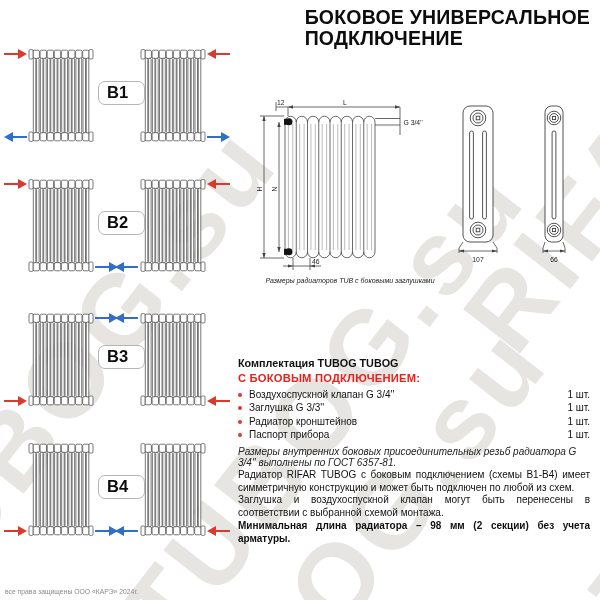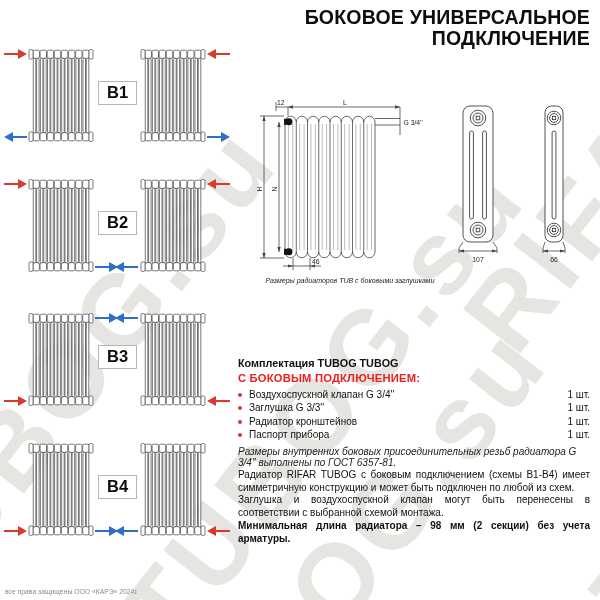--- a/index.html
+++ b/index.html
@@ -2,28 +2,28 @@
 <html><head>
 <meta charset="utf-8">
 <style>
   html,body{margin:0;padding:0;}
   body{width:600px;height:600px;background:#ffffff;overflow:hidden;position:relative;
        font-family:"Liberation Sans","DejaVu Sans",sans-serif;color:#111;}
   .wm{position:absolute;z-index:0;white-space:nowrap;font-weight:700;font-size:105px;
       letter-spacing:6px;color:#e7e5e1;transform-origin:0 0;transform:rotate(-52deg);user-select:none;}
   .content{position:absolute;inset:0;z-index:1;}
   
-  .title{position:absolute;top:7px;right:10px;text-align:right;font-size:19.5px;line-height:20.5px;
+  .title{position:absolute;top:7px;right:10px;text-align:left;font-size:19.5px;line-height:20.5px;
          font-weight:800;color:#0d0d0d;letter-spacing:.2px;}
   
   .scheme{position:absolute;left:0;width:234px;height:96px;}
   .rad{position:absolute;top:0;width:66px;height:95px;}
   .rad.l{left:28px}.rad.r{left:140px}
   .slabel{position:absolute;left:98px;top:33px;min-width:20px;text-align:center;background:#fff;
-          border:1.3px solid #b5b5b5;border-radius:0;padding:1px 8px 2px 8px;
+          border:1.3px solid #b5b5b5;border-radius:7px;padding:1px 16px 2px 8px;
           font-size:16.5px;font-weight:700;color:#0d0d0d;}
   .arrow{position:absolute;width:23px;height:10px;}
   .arrow i{position:absolute;left:0;top:3.8px;width:15px;height:2.5px;background:currentColor;}
   .arrow b{position:absolute;left:14px;top:0;width:0;height:0;border-left:9px solid currentColor;
            border-top:5px solid transparent;border-bottom:5px solid transparent;}
   .arrow.left{transform:scaleX(-1);}
   .red{color:#d93a2e}.blue{color:#2e6fc9}
   
   .radshape rect{stroke:#3f3f3f;stroke-width:.7;fill:#fff;}
   

